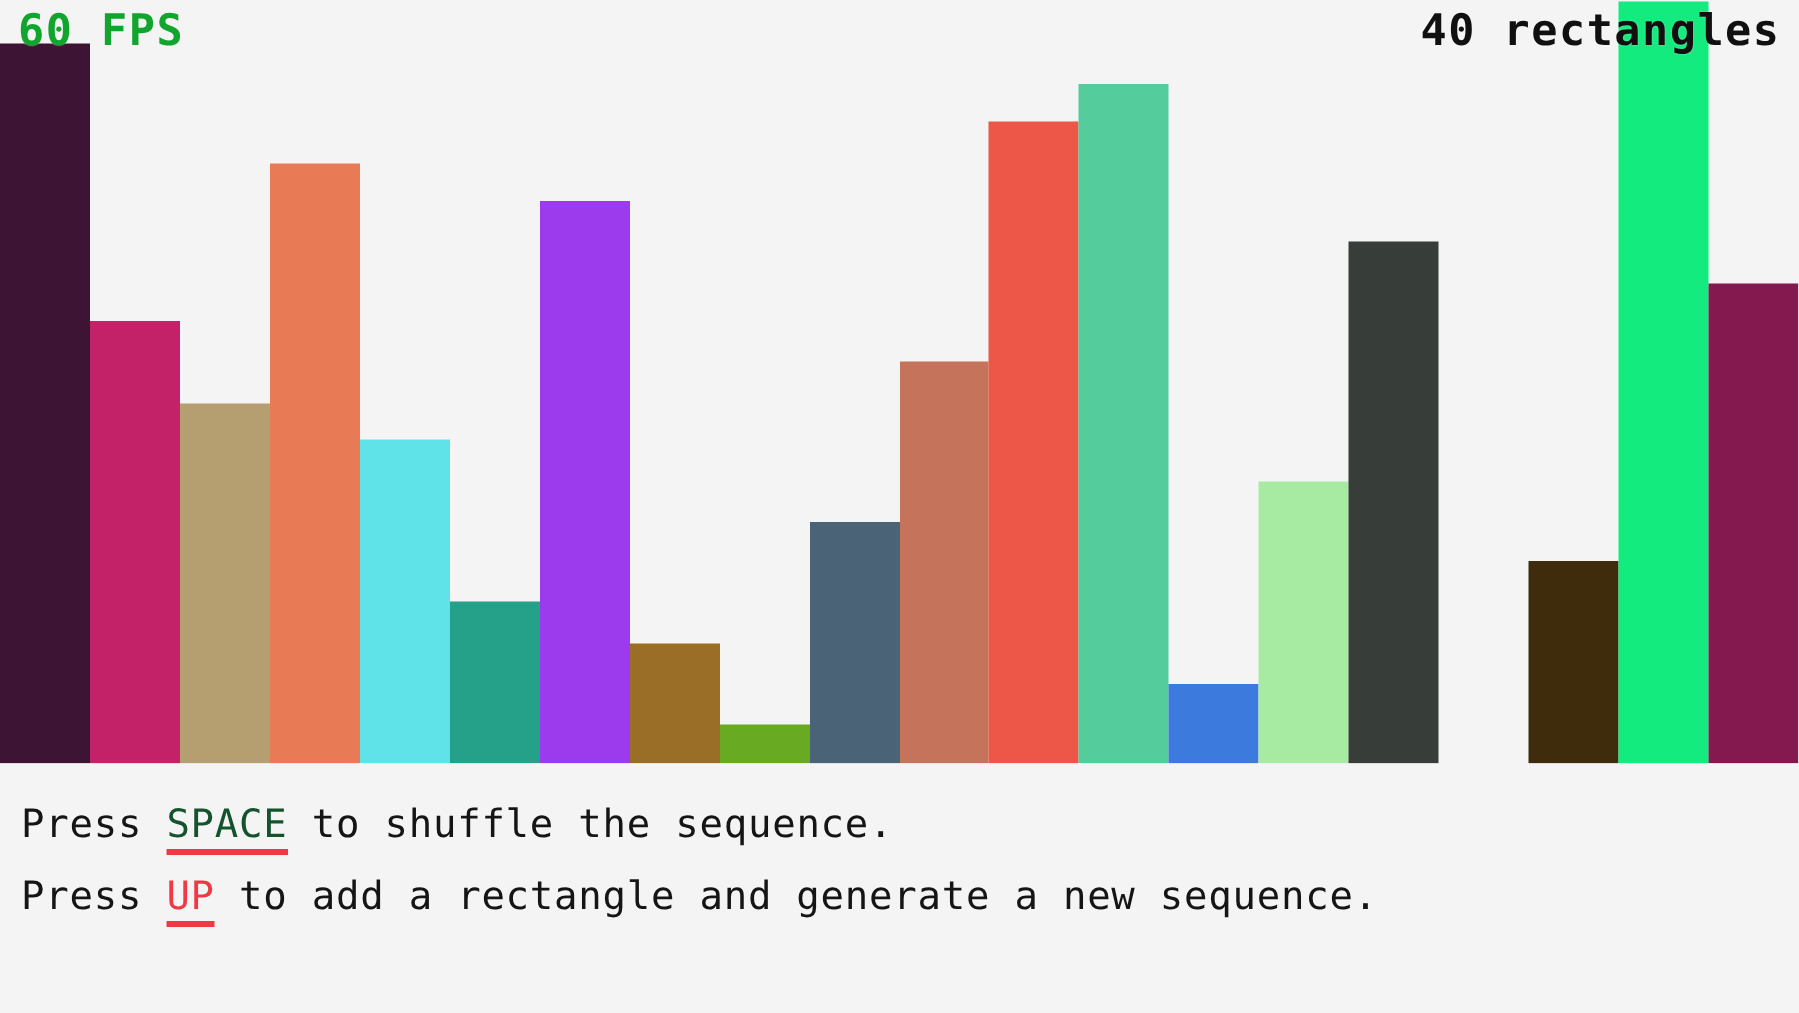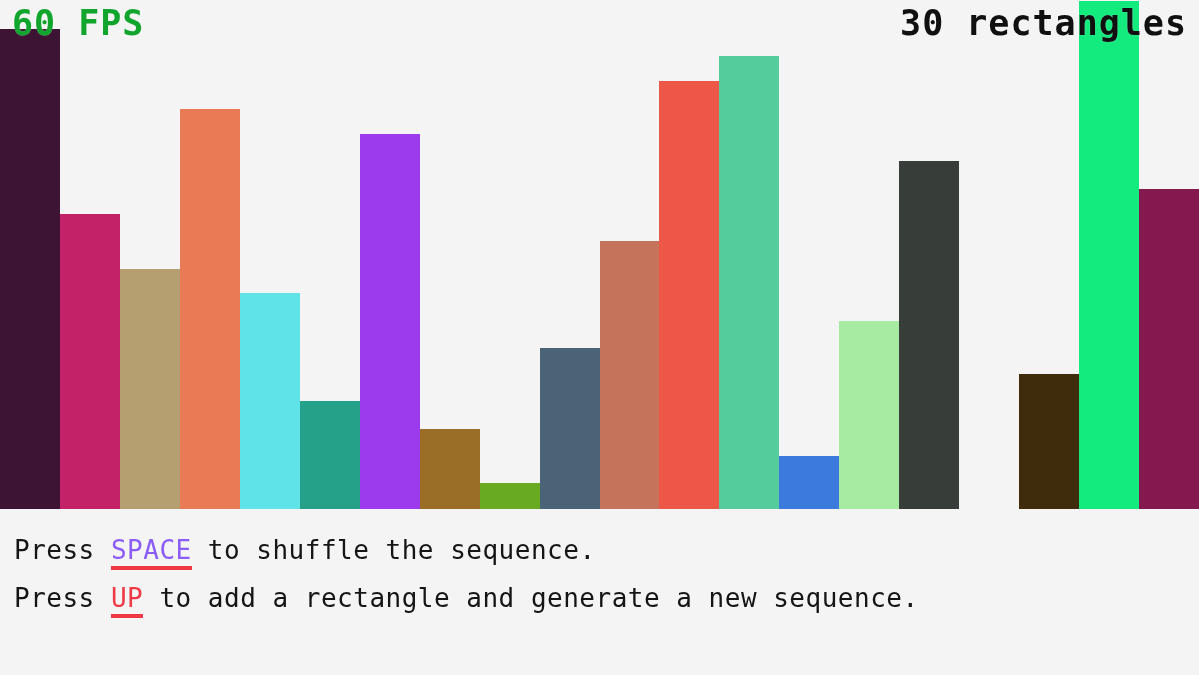--- a/index.html
+++ b/index.html
@@ -45,21 +45,21 @@
     flex: 1 1 0;
     height: 0;
     align-self: flex-end;
   }
 
   
   .hud {
     position: absolute;
     top: 6px;
     font-family: "DejaVu Sans Mono", "Liberation Mono", monospace;
-    font-size: 35px;
+    font-size: 29px;
     font-weight: bold;
     letter-spacing: 1px;
     line-height: 1;
     white-space: pre;
     z-index: 5;
   }
 
   #fps-counter {
     left: 12px;
     color: #12a52e;
@@ -123,20 +123,20 @@
         <div class="bar" style="height: 68.5039%; background: rgb(55, 61, 56);"></div>
         <div class="bar" style="height: 0%; background: rgb(244, 244, 244);"></div>
         <div class="bar" style="height: 26.5748%; background: rgb(62, 44, 12);"></div>
         <div class="bar" style="height: 100%; background: rgb(19, 235, 126);"></div>
         <div class="bar" style="height: 62.9921%; background: rgb(132, 25, 79);"></div>
       </div>
   </div>
 
   <div class="hud" id="fps-counter" style="color: rgb(18, 165, 46);">60 FPS</div>
 
-  <div class="hud" id="rect-count" style="color: rgb(16, 16, 16);">30 rectangles</div>
+  <div class="hud" id="rect-count" style="color: rgb(16, 16, 16);">40 rectangles</div>
 
   <div id="instructions">
-      <div class="instruction-line" style="color: rgb(21, 21, 21);"><span>Press </span><span class="key" style="color: #8b5cf6; border-bottom-color: rgb(239, 58, 70);">SPACE</span><span> to shuffle the sequence.</span></div>
+      <div class="instruction-line" style="color: rgb(21, 21, 21);"><span>Press </span><span class="key" style="color: #14532d; border-bottom-color: rgb(239, 58, 70);">SPACE</span><span> to shuffle the sequence.</span></div>
       <div class="instruction-line" style="color: rgb(21, 21, 21);"><span>Press </span><span class="key" style="color: rgb(239, 58, 70); border-bottom-color: rgb(239, 58, 70);">UP</span><span> to add a rectangle and generate a new sequence.</span></div>
     </div>
 
 </div>
 
 </body></html>

